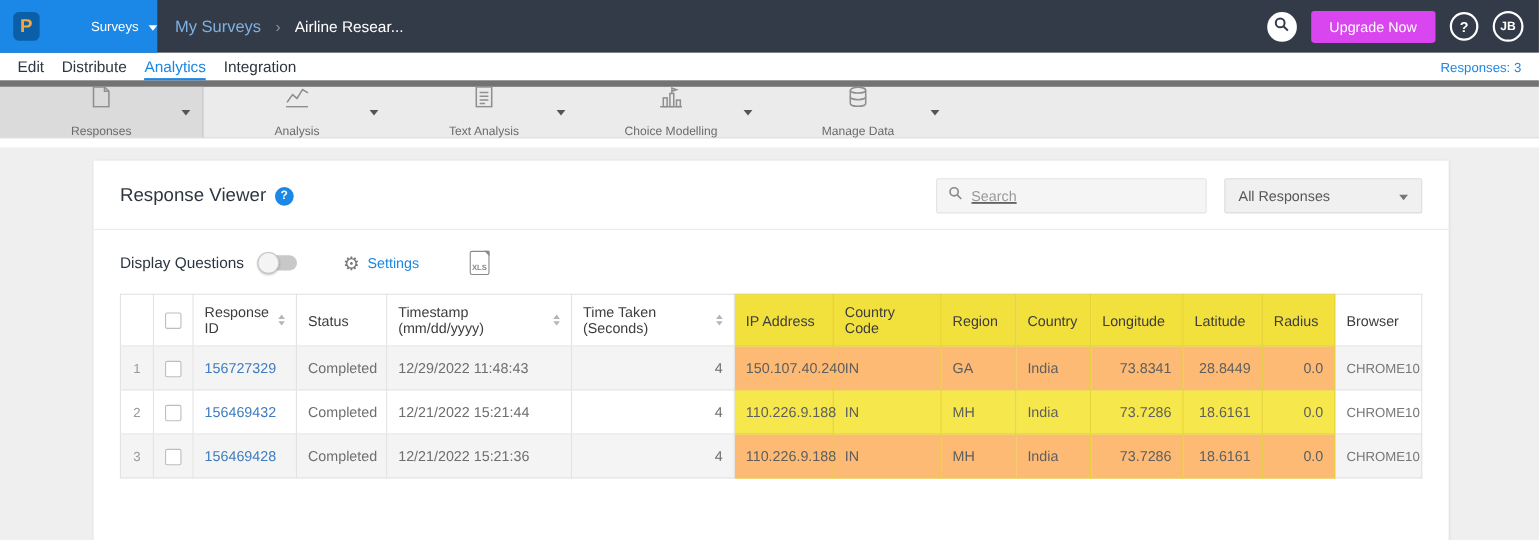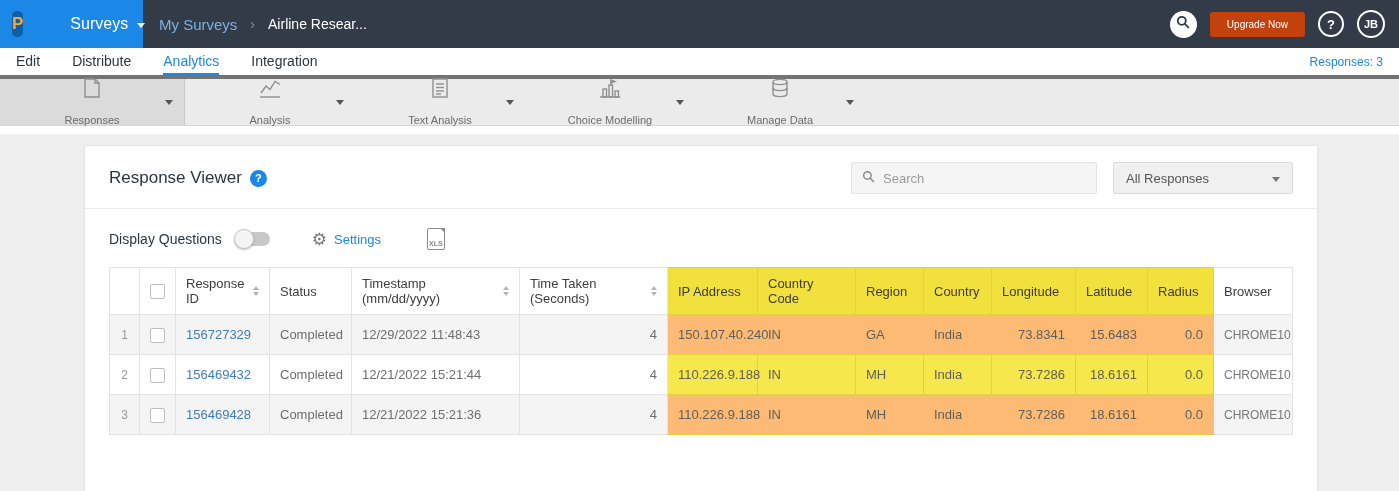--- a/index.html
+++ b/index.html
@@ -3,55 +3,55 @@
 <meta charset="utf-8">
 <style>
   * { box-sizing: border-box; margin: 0; padding: 0; }
   html,body { width:1399px; height:491px; overflow:hidden; }
   body { font-family:"Liberation Sans", sans-serif; background:#fff; }
 
   
   .topbar { height:48px; background:#333B48; display:flex; align-items:center; }
   .brand { width:143px; height:48px; background:#1B87E6; display:flex; align-items:center; padding-left:12px; gap:9px; cursor:pointer; }
   .logo-mark { width:26px; height:26px; border-radius:5px; background:#0A5FA8; color:#F6A93B; font-weight:bold; font-size:17px; display:flex; align-items:center; justify-content:center; }
-  .brand-name { color:#fff; font-size:16px;margin-left:38px; }
+  .brand-name { color:#fff; font-size:12px;margin-left:38px; }
   .caret-down { width:0; height:0; border-left:4px solid transparent; border-right:4px solid transparent; border-top:5px solid #fff; margin-top:2px; }
   .breadcrumb { display:flex; align-items:center; gap:13px; margin-left:16px; }
   .crumb-parent { color:#7FB0E0; font-size:15px; cursor:pointer; }
   .crumb-sep { color:#8A93A0; font-size:14px; }
   .crumb-current { color:#fff; font-size:14px; max-width:140px; white-space:nowrap; overflow:hidden; }
   .topbar-right { margin-left:auto; display:flex; align-items:center; gap:13px; padding-right:14px; }
   .search-circle { width:27px; height:27px; border-radius:50%; background:#fff; display:flex; align-items:center; justify-content:center; cursor:pointer; }
-  .upgrade-btn { background:#c2410c; color:#fff; border:none; font-size:10px; font-family:inherit; padding:7px 17px; border-radius:3px; cursor:pointer; }
+  .upgrade-btn { background:#d946ef; color:#fff; border:none; font-size:13px; font-family:inherit; padding:7px 17px; border-radius:3px; cursor:pointer; }
   .circle-outline { width:26px; height:26px; border-radius:50%; border:2px solid #fff; color:#fff; font-size:13px; font-weight:bold; display:flex; align-items:center; justify-content:center; cursor:pointer; }
   .avatar { width:28px; height:28px; font-size:11px; }
 
   
-  .menubar { height:31px; background:#fff; display:flex; align-items:stretch; padding:0 16px; border-bottom:4px solid #737373; gap:32px; }
+  .menubar { height:31px; background:#fff; display:flex; align-items:stretch; padding:0 16px; border-bottom:6px solid #737373; gap:16px; }
   .menu-item { font-size:14px; color:#2D3640; display:flex; align-items:center; border-bottom:2px solid transparent; cursor:pointer; }
   .menu-item.active { color:#1B87E6; border-bottom-color:#1B87E6; }
   .responses-count { margin-left:auto; align-self:center; color:#1B87E6; font-size:12px; cursor:pointer; }
 
   
   .toolbar { height:47px; background:#EBEBEB; display:flex; border-bottom:1px solid #D6D6D6; }
   .tool-tab { width:170px; position:relative; display:flex; flex-direction:column; align-items:center; justify-content:center; gap:16px; cursor:pointer; }
   .tool-tab.active { width:185px; background:#DBDBDB; border-right:1px solid #C9C9C9; }
   .tool-label { font-size:11px; color:#6B6B6B; }
   .tool-caret { position:absolute; right:11px; top:21px; width:0; height:0; border-left:4px solid transparent; border-right:4px solid transparent; border-top:5px solid #555; cursor:pointer; }
   .tool-icon svg { display:block; }
 
   
   .content { height:365px; background:#EFEFEF; border-top:8px solid #fff; }
   .card { width:1232px; margin:12px 0 0 85px; background:#fff; height:400px; box-shadow:0 0 3px rgba(0,0,0,0.10); }
 
   .card-header { display:flex; align-items:center; padding:16px 24px 14px 24px; }
   .page-title { font-size:17px; color:#2D3640; }
   .help-badge { width:17px; height:17px; border-radius:50%; background:#1B87E6; color:#fff; font-size:11px; font-weight:bold; display:flex; align-items:center; justify-content:center; margin-left:8px; cursor:pointer; }
   .search-box { margin-left:auto; width:246px; height:32px; background:#F5F5F5; border:1px solid #E3E3E3; border-radius:2px; display:flex; align-items:center; padding:0 10px; gap:8px; }
-  .search-box input { border:none; background:transparent; outline:none; font-size:13px; color:#000000; width:100%; font-family:inherit; }
+  .search-box input { border:none; background:transparent; outline:none; font-size:13px; color:#000000; width:100%; font-family:inherit;text-decoration:underline; }
   .search-box input::placeholder { color:#9A9A9A; }
   .filter-select { margin-left:16px; width:180px; height:32px; background:#F0F0F0; border:1px solid #DCDCDC; border-radius:2px; display:flex; align-items:center; justify-content:space-between; padding:0 12px; font-size:13px; color:#555; cursor:pointer; }
   .filter-select .caret-down { border-top-color:#777; }
 
   .card-divider { border-top:1px solid #EAEAEA; }
 
   .controls-row { display:flex; align-items:center; padding:19px 24px 13px 24px; }
   .dq-label { font-size:14px; color:#2D3640; }
   .toggle { margin-left:14px; width:34px; height:14px; background:#C8C8C8; border-radius:7px; position:relative; cursor:pointer; }
   .toggle-knob { position:absolute; left:-2px; top:-3px; width:20px; height:20px; border-radius:50%; background:#F4F4F4; border:1px solid #C6C6C6; box-shadow:0 1px 2px rgba(0,0,0,0.25); }
@@ -273,21 +273,21 @@
           <td><span class="checkbox"></span></td>
           <td class="cell-id">156727329</td>
           <td>Completed</td>
           <td>12/29/2022 11:48:43</td>
           <td class="num-right">4</td>
           <td class="hl">150.107.40.240</td>
           <td class="hl">IN</td>
           <td class="hl">GA</td>
           <td class="hl">India</td>
           <td class="hl num-right">73.8341</td>
-          <td class="hl num-right">15.6483</td>
+          <td class="hl num-right">28.8449</td>
           <td class="hl num-right">0.0</td>
           <td class="cell-browser">CHROME10</td>
         </tr>
 
         <tr>
           <td class="c-num">2</td>
           <td><span class="checkbox"></span></td>
           <td class="cell-id">156469432</td>
           <td>Completed</td>
           <td>12/21/2022 15:21:44</td>

